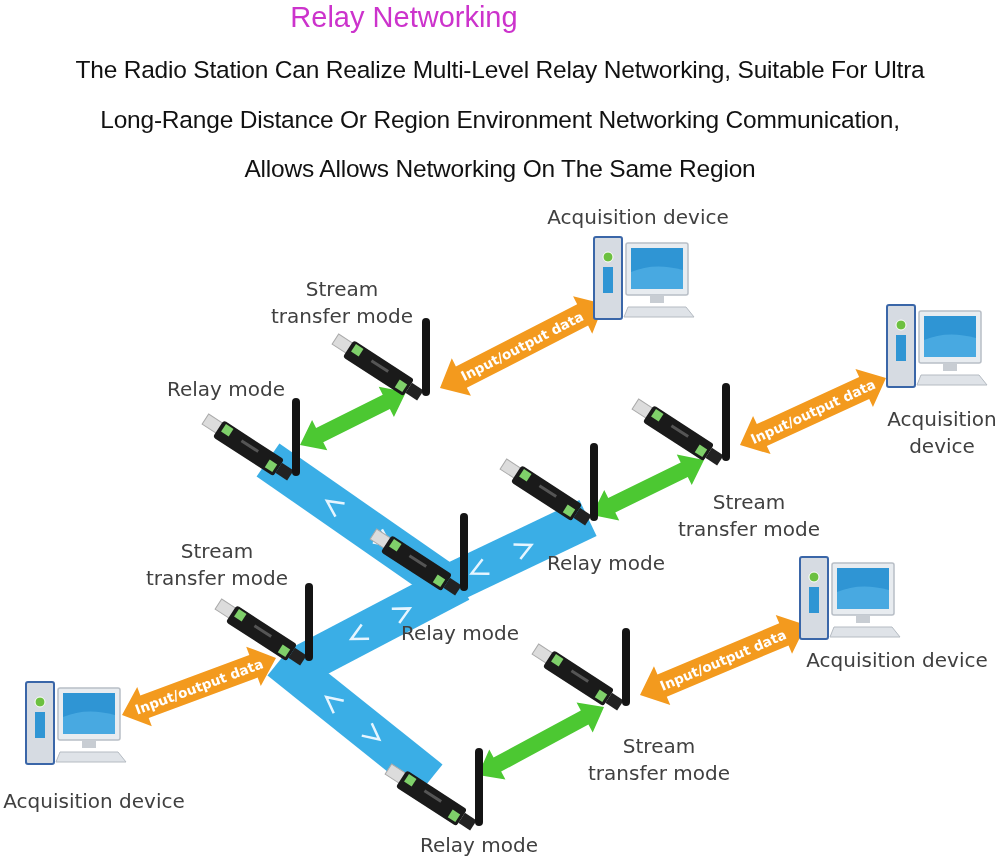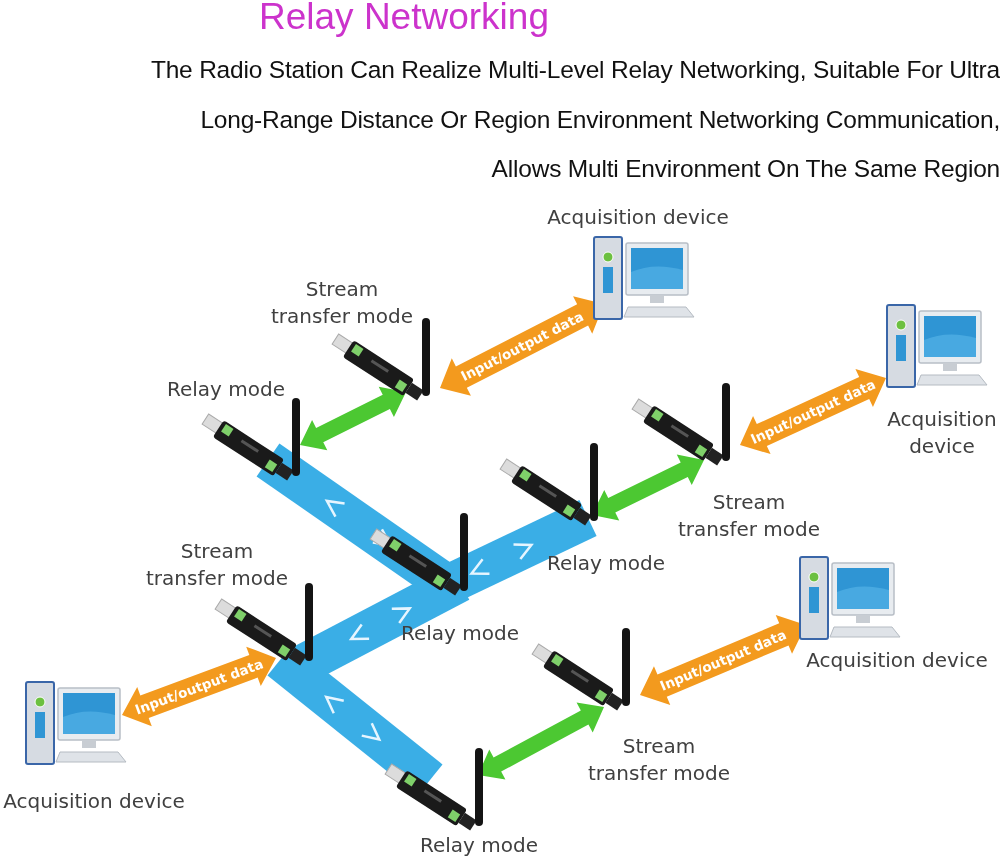--- a/index.html
+++ b/index.html
@@ -1,32 +1,32 @@
 <!DOCTYPE html>
 <html><head>
 <meta charset="utf-8">
 <style>
   html, body { margin: 0; padding: 0; background: #ffffff; }
   body { width: 1000px; height: 861px; position: relative; overflow: hidden;
          font-family: "DejaVu Sans", sans-serif; color: #333; }
   .title { position: absolute; top: 0; left: 0; width: 808px; text-align: center;
-           font-family: "Liberation Sans", sans-serif; font-size: 37px; line-height: 34px; }
-  .subline { position: absolute; left: 0; width: 1000px; text-align: right;
+           font-family: "Liberation Sans", sans-serif; font-size: 29px; line-height: 34px; }
+  .subline { position: absolute; left: 0; width: 1000px; text-align: center;
              font-family: "Liberation Sans", sans-serif; font-size: 24.5px; color: #111; letter-spacing: -0.2px; }
   #diagram { position: absolute; left: 0; top: 0; }
   .lbl { font-family: "DejaVu Sans", sans-serif; font-size: 20px; fill: #404040; }
   .arrow-text { font-family: "DejaVu Sans", sans-serif; font-size: 13.5px; fill: #ffffff; font-weight: bold; }
 </style>
 </head>
 <body>
 
 <div class="title" style="color: rgb(204, 51, 204);">Relay Networking</div>
 <div class="subline" style="top:56px">The Radio Station Can Realize Multi-Level Relay Networking, Suitable For Ultra</div>
 <div class="subline" style="top:106px">Long-Range Distance Or Region Environment Networking Communication,</div>
-<div class="subline" style="top:155px">Allows Multi Environment On The Same Region</div>
+<div class="subline" style="top:155px">Allows Allows Networking On The Same Region</div>
 
 <svg id="diagram" width="1000" height="861" viewBox="0 0 1000 861">
   <g id="layer-relay">
       <g>
         <line x1="268" y1="460" x2="455" y2="590" stroke="#3aaee6" stroke-width="40" stroke-linecap="butt"></line>
         <polyline points="335.4522158963591,516.6351305113307 326.8813267961551,500.93354269251427 344.5851305113306,503.49778410364087" fill="none" stroke="#e6f5ff" stroke-width="2.5"></polyline>
         <polyline points="372.8048694886694,542.6022158963592 390.50867320384486,545.1664573074858 381.93778410364087,529.4648694886694" fill="none" stroke="#e6f5ff" stroke-width="2.5"></polyline>
       </g>
       <g>
         <line x1="420" y1="598" x2="588" y2="518" stroke="#3aaee6" stroke-width="40" stroke-linecap="butt"></line>

